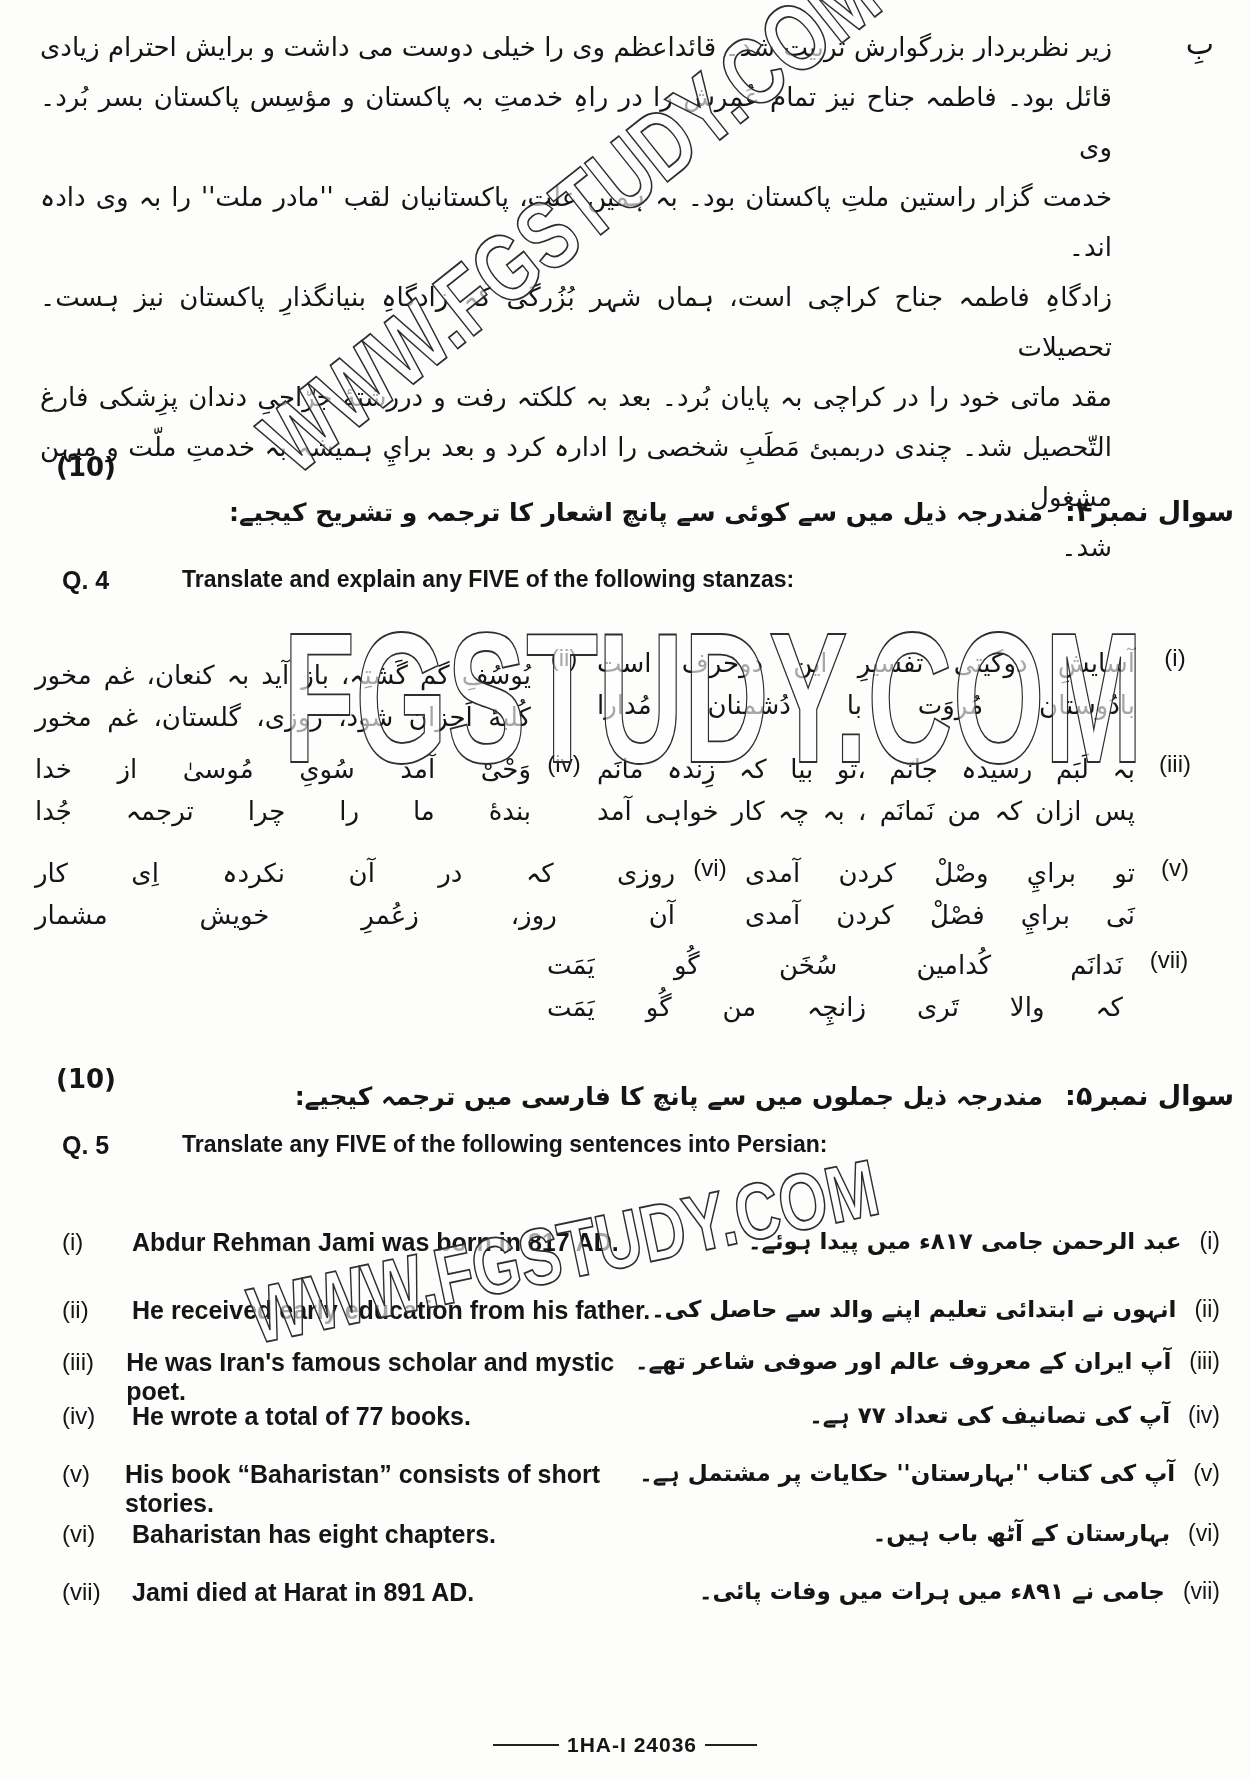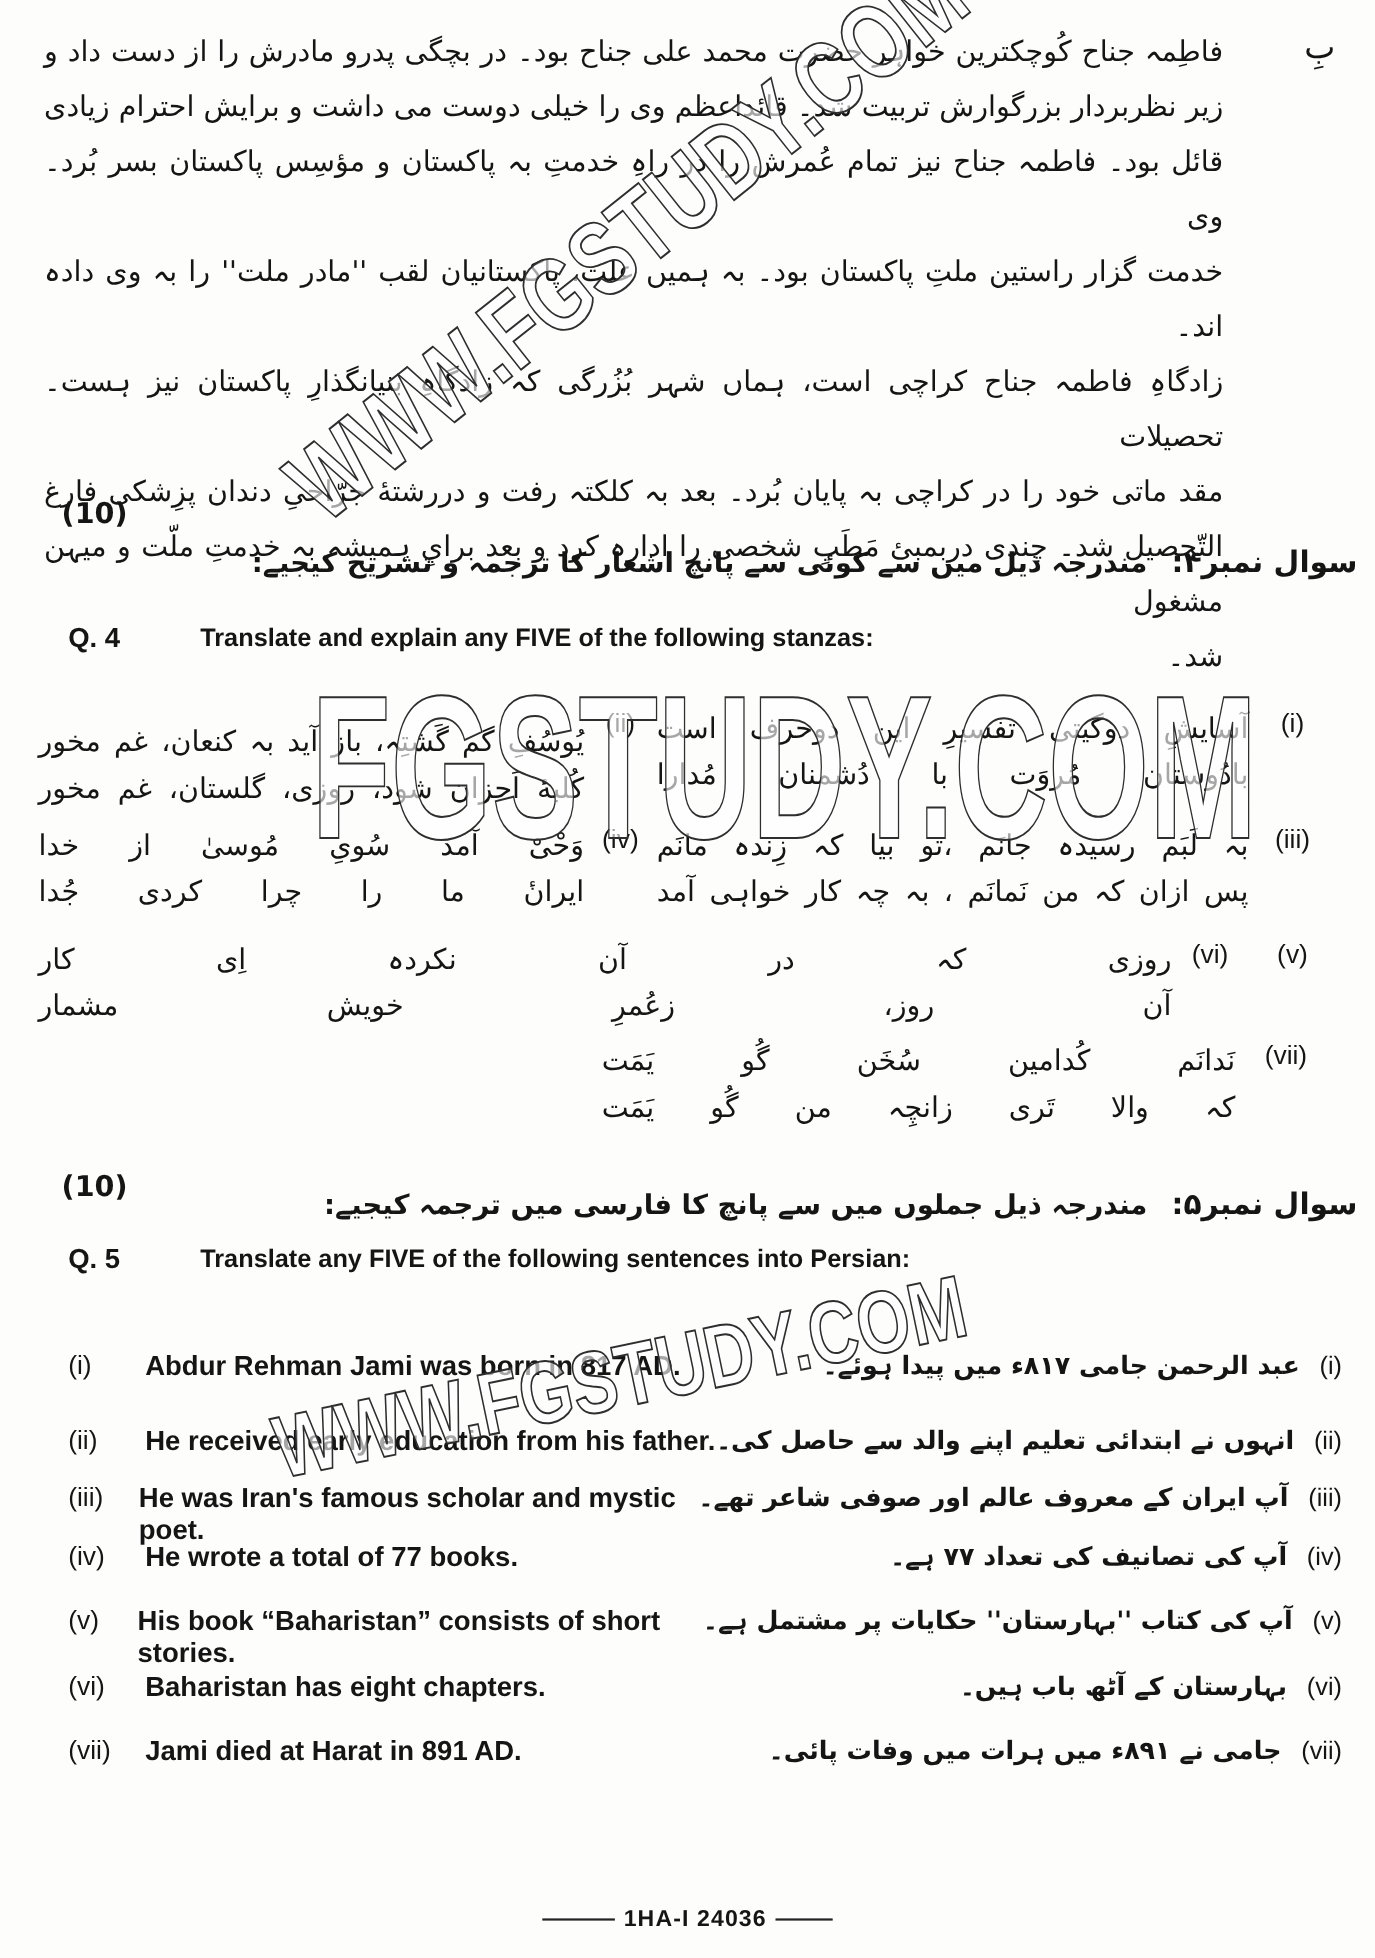--- a/index.html
+++ b/index.html
@@ -100,21 +100,20 @@
   }
 </style>
 </head>
 <body>
 
 <div class="page">
 
   <div class="section-marker">بِ</div>
 
   <div class="intro">
-    <div class="pline">فاطِمہ جناح کُوچکترین خواہر حضرت محمد علی جناح بود۔ در بچگی پدرو مادرش را از دست داد و</div>
     <div class="pline">زیر نظربردار بزرگوارش تربیت شد۔ قائداعظم وی را خیلی دوست می داشت و برایش احترام زیادی</div>
     <div class="pline">قائل بود۔ فاطمہ جناح نیز تمام عُمرش را در راہِ خدمتِ بہ پاکستان و مؤسِس پاکستان بسر بُرد۔ وی</div>
     <div class="pline">خدمت گزار راستین ملتِ پاکستان بود۔ بہ ہمیں علت، پاکستانیان لقب ''مادر ملت'' را بہ وی دادہ اند۔</div>
     <div class="pline">زادگاہِ فاطمہ جناح کراچی است، ہماں شہر بُزُرگی کہ زادگاہِ بنیانگذارِ پاکستان نیز ہست۔ تحصیلات</div>
     <div class="pline">مقد ماتی خود را در کراچی بہ پایان بُرد۔ بعد بہ کلکتہ رفت و دررشتهٔ جرّاحیِ دندان پزِشکی فارغ</div>
     <div class="pline">التّحصیل شد۔ چندی دربمبئ مَطَبِ شخصی را ادارہ کرد و بعد برايِ ہمیشہ بہ خدمتِ ملّت و میہن مشغول</div>
     <div class="pline last">شد۔</div>
   </div>
 
   <div class="marks" id="q4-marks">(10)</div>
@@ -143,26 +142,30 @@
 
   <div class="stanza-row" id="row2">
     <div class="st-label" style="flex-basis:80px;">(iii)</div>
     <div class="verse" style="flex-basis:538px;">
       <div class="vline">بہ لَبَم رسیدہ جانَم ،تو بیا کہ زِندہ مانَم</div>
       <div class="vline">پس ازان کہ من نَمانَم ، بہ چہ کار خواہی آمد</div>
     </div>
     <div class="st-label" style="flex-basis:66px;">(iv)</div>
     <div class="verse" style="flex:1;">
       <div class="vline">وَحْیْ آمد سُویِ مُوسیٰ از خدا</div>
-      <div class="vline">ایرانٔ ما را چرا کردی جُدا</div>
+      <div class="vline">بندهٔ ما را چرا ترجمہ جُدا</div>
     </div>
   </div>
 
   <div class="stanza-row" id="row3">
     <div class="st-label" style="flex-basis:80px;">(v)</div>
+    <div class="verse" style="flex-basis:390px;">
+      <div class="vline">تو برايِ وصْلْ کردن آمدی</div>
+      <div class="vline">نَی برايِ فصْلْ کردن آمدی</div>
+    </div>
     <div class="st-label" style="flex-basis:70px;">(vi)</div>
     <div class="verse" style="flex:1;">
       <div class="vline">روزی کہ در آن نکردہ اِی کار</div>
       <div class="vline">آن روز، زعُمرِ خویش مشمار</div>
     </div>
   </div>
 
   <div class="stanza-row" id="row4">
     <div class="st-label" style="flex-basis:92px;">(vii)</div>
     <div class="verse" style="flex-basis:576px;">

